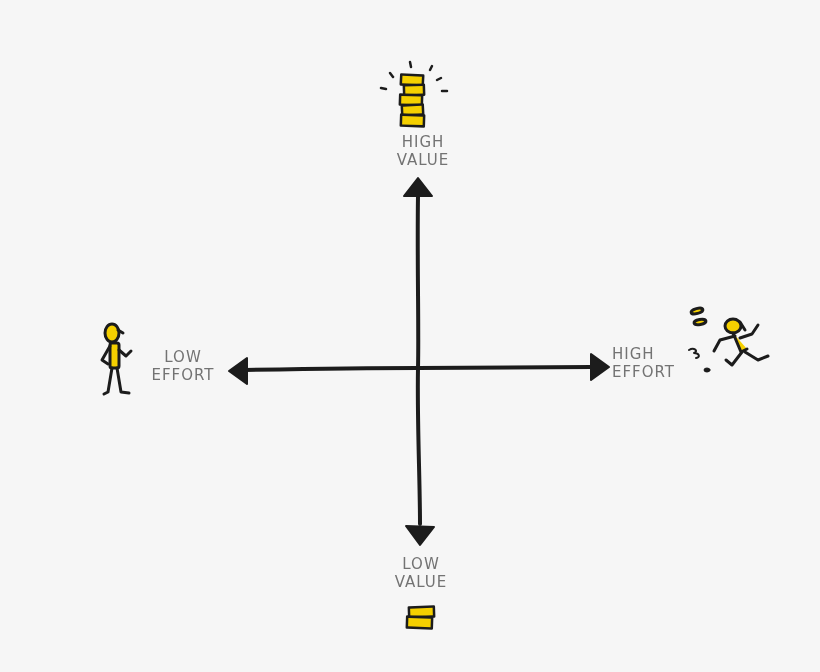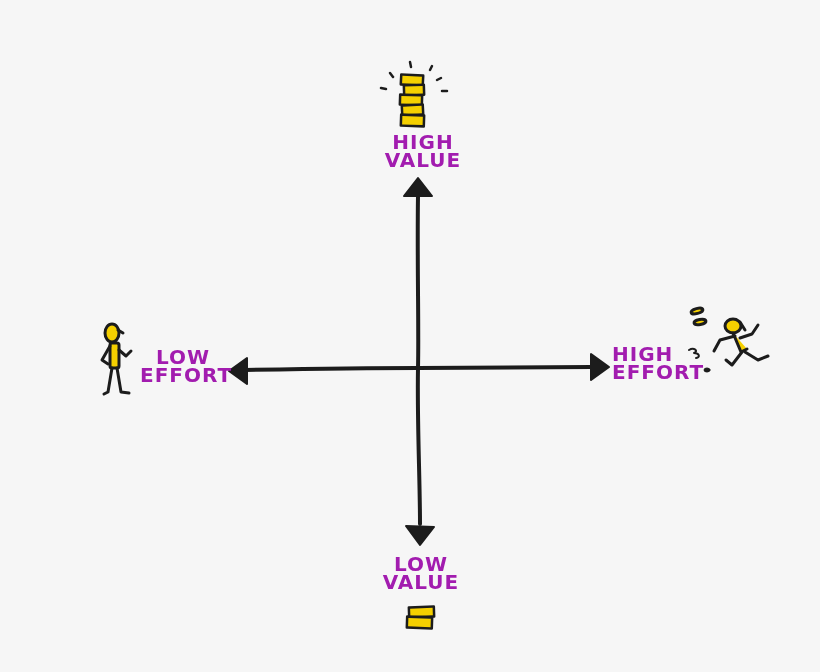--- a/index.html
+++ b/index.html
@@ -7,24 +7,24 @@
       width: 820px; height: 672px;
       background: #f6f6f6;
       position: relative;
       overflow: hidden;
       font-family: "DejaVu Sans", sans-serif;
     }
     #diagram { position: absolute; left: 0; top: 0; width: 820px; height: 672px; }
     .lbl {
       position: absolute;
       font-family: "DejaVu Sans", sans-serif;
-      font-weight: bold;
-      font-size: 20px;
+      font-weight: normal;
+      font-size: 15px;
       letter-spacing: 1px;
-      color: #a21caf;
+      color: #737373;
       line-height: 18px;
       text-align: center;
       white-space: nowrap;
     }
     .lbl span { display: block; }
     #lbl-high-value { left: 378px; top: 133px; width: 90px; }
     #lbl-low-value  { left: 376px; top: 555px; width: 90px; }
     #lbl-low-effort { left: 140px; top: 348px; width: 86px; }
     #lbl-high-effort{ left: 612px; top: 345px; width: 80px; text-align: left; }
   </style>

